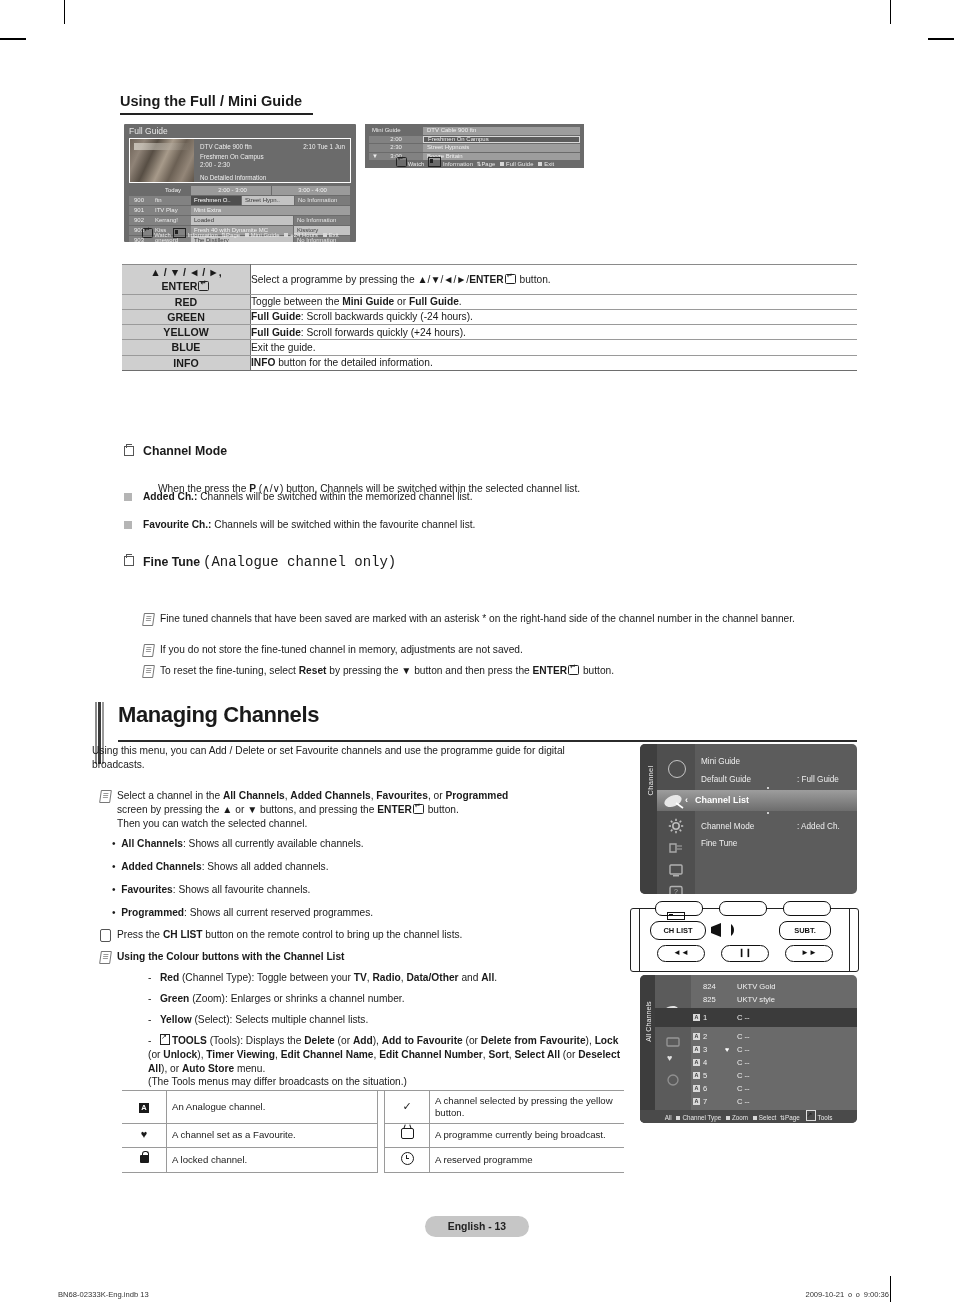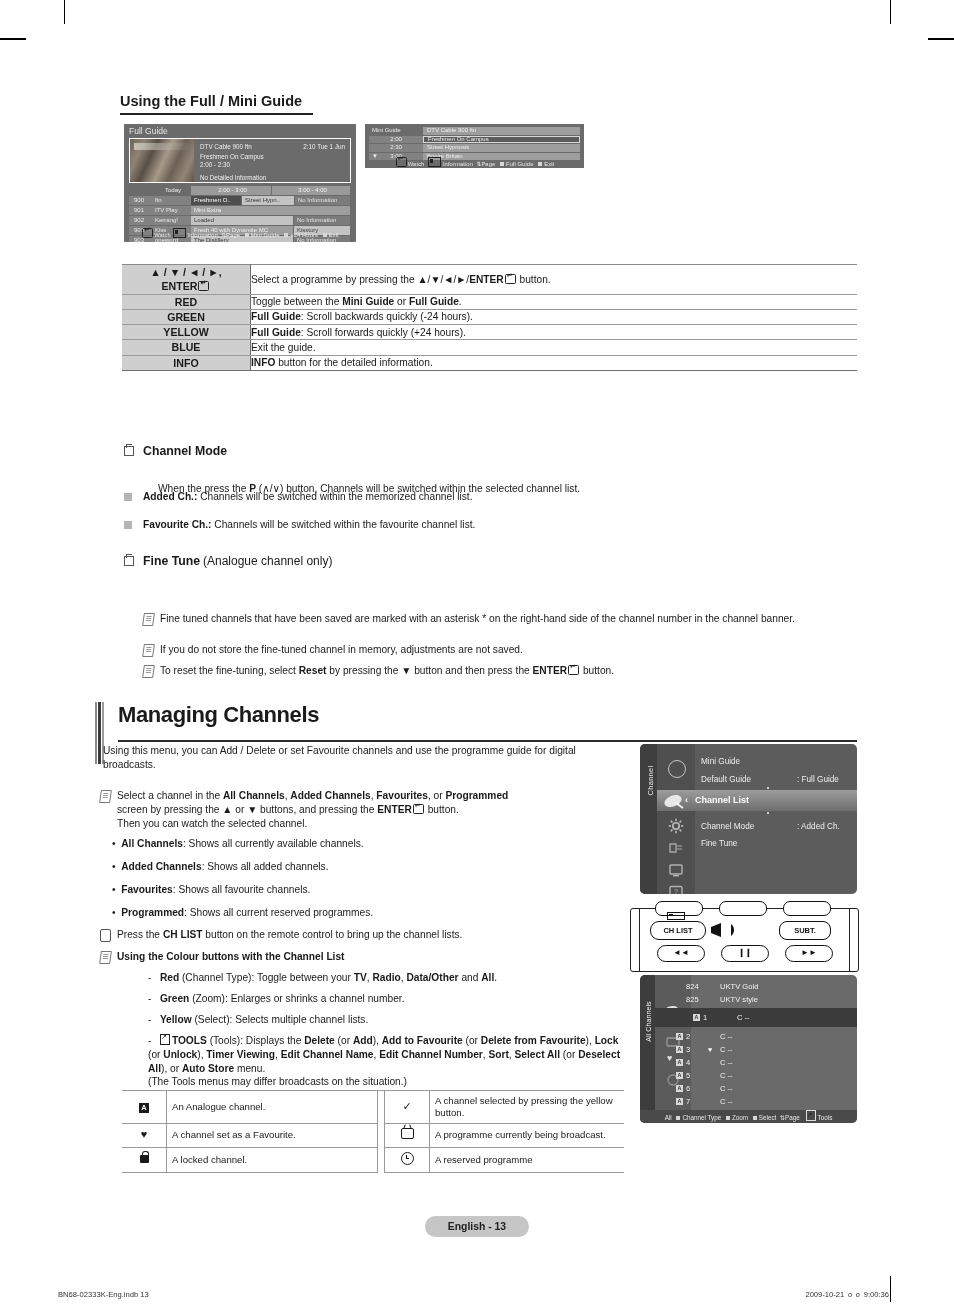--- a/index.html
+++ b/index.html
@@ -88,21 +88,21 @@
   .bullet-sq{position:absolute;left:-19px;top:3px;width:8px;height:8px;
              border:1.3px solid #555;background:#fff;}
   .bullet-sq:after{content:"";position:absolute;left:1px;top:-3px;width:5px;height:3px;
              border-left:1.3px solid #555;border-top:1.3px solid #555;}
   .bullet-fill{position:absolute;left:-19px;top:3px;width:8px;height:8px;background:#b5b5b5;}
   .note-ico{position:absolute;left:-17px;top:1px;width:9px;height:11px;
             border:1px solid #777;border-radius:1px;transform:skewX(-8deg);}
   .note-ico:after{content:"";position:absolute;left:1.5px;top:1.5px;width:5px;height:1px;
             box-shadow:0 2px 0 #999,0 4px 0 #999;background:#999;}
   .hdr3{font-size:12.3px;font-weight:bold;}
-  .sub{font-size:12px;font-weight:normal;}
+  .sub{font-size:14px;font-weight:normal;font-family:Liberation Mono, monospace;}
 
   
   #mc-wrap{position:absolute;left:95px;top:702px;width:762px;}
   #mc-bar{position:absolute;left:0;top:0;width:9px;height:62px;
           background:linear-gradient(90deg,#8a8a8a 0 2px,#fff 2px 3px,#3a3a3a 3px 6px,#fff 6px 7px,#9a9a9a 7px 9px);}
   #mc-title{margin-left:23px;font-size:22px;font-weight:bold;letter-spacing:-.4px;}
   #mc-rule{position:absolute;left:23px;top:38px;width:739px;height:2.2px;background:#2b2b2b;}
 
   
   .rpanel{position:absolute;}
@@ -130,21 +130,21 @@
         font-size:7.5px;font-weight:bold;text-align:center;color:#111;}
   .rkey.top{height:13px;line-height:13px;border-radius:7px;}
 
   
   #chlist{left:640px;top:975px;width:217px;height:148px;background:#6a6a6a;border-radius:5px;
           overflow:hidden;color:#fff;}
   #chlist .sidebar{position:absolute;left:0;top:0;width:15px;height:100%;background:#3d3d3d;}
   #chlist .sidebar .vlabel{position:absolute;left:-20px;top:42px;width:56px;transform:rotate(-90deg);
           font-size:7.2px;text-align:center;color:#eee;}
   #chlist .iconcol{position:absolute;left:15px;top:0;width:36px;height:100%;background:#5b5b5b;}
-  .cl-row{position:absolute;left:34px;right:0;height:13px;line-height:13px;font-size:7.6px;color:#f2f2f2;}
+  .cl-row{position:absolute;left:51px;right:0;height:13px;line-height:13px;font-size:7.6px;color:#f2f2f2;}
   .cl-row .num{position:absolute;left:12px;}
   .cl-row .nm{position:absolute;left:46px;}
   .cl-row .abadge{position:absolute;left:2px;top:3px;width:7px;height:7px;background:#d9d9d9;color:#333;
           font-size:5.4px;line-height:7px;text-align:center;font-weight:bold;}
   .cl-row .heart{position:absolute;left:34px;color:#fff;font-size:7px;}
   .cl-sel{background:#3b3b3b;}
   #cl-foot{position:absolute;left:0;right:0;bottom:0;height:13px;line-height:13px;
           background:#4a4a4a;font-size:6.3px;color:#e6e6e6;text-align:center;}
   #cl-foot .sq{background:#d8d8d8;}
 
@@ -373,21 +373,21 @@
     <span class="note-ico"></span>
     <span>To reset the fine-tuning, select </span><b>Reset</b><span> by pressing the ▼ button and then press the </span><b>ENTER</b><span class="ent"></span><span> button.</span>
   </div>
 
   <div id="mc-wrap">
     <div id="mc-bar"></div>
     <div id="mc-title">Managing Channels</div>
     <div id="mc-rule"></div>
   </div>
 
-  <div class="blk" style="left:103px;top:744px;width:525px;">Using this menu, you can Add / Delete or set Favourite channels and use the programme guide for digital broadcasts.</div>
+  <div class="blk" style="left:92px;top:744px;width:525px;">Using this menu, you can Add / Delete or set Favourite channels and use the programme guide for digital broadcasts.</div>
 
   <div class="blk" style="left:117px;top:789px;width:506px;">
     <span class="note-ico"></span>
     <span>Select a channel in the </span><b>All Channels</b>, <b>Added Channels</b>, <b>Favourites</b>, or <b>Programmed</b><br>
     <span>screen by pressing the ▲ or ▼ buttons, and pressing the </span><b>ENTER</b><span class="ent"></span><span> button.</span><br>
     <span>Then you can watch the selected channel.</span>
   </div>
 
   <div class="blk" style="left:112px;top:837px;width:510px;">
     <span>•&nbsp;&nbsp;</span><b>All Channels</b><span>: Shows all currently available channels.</span>

